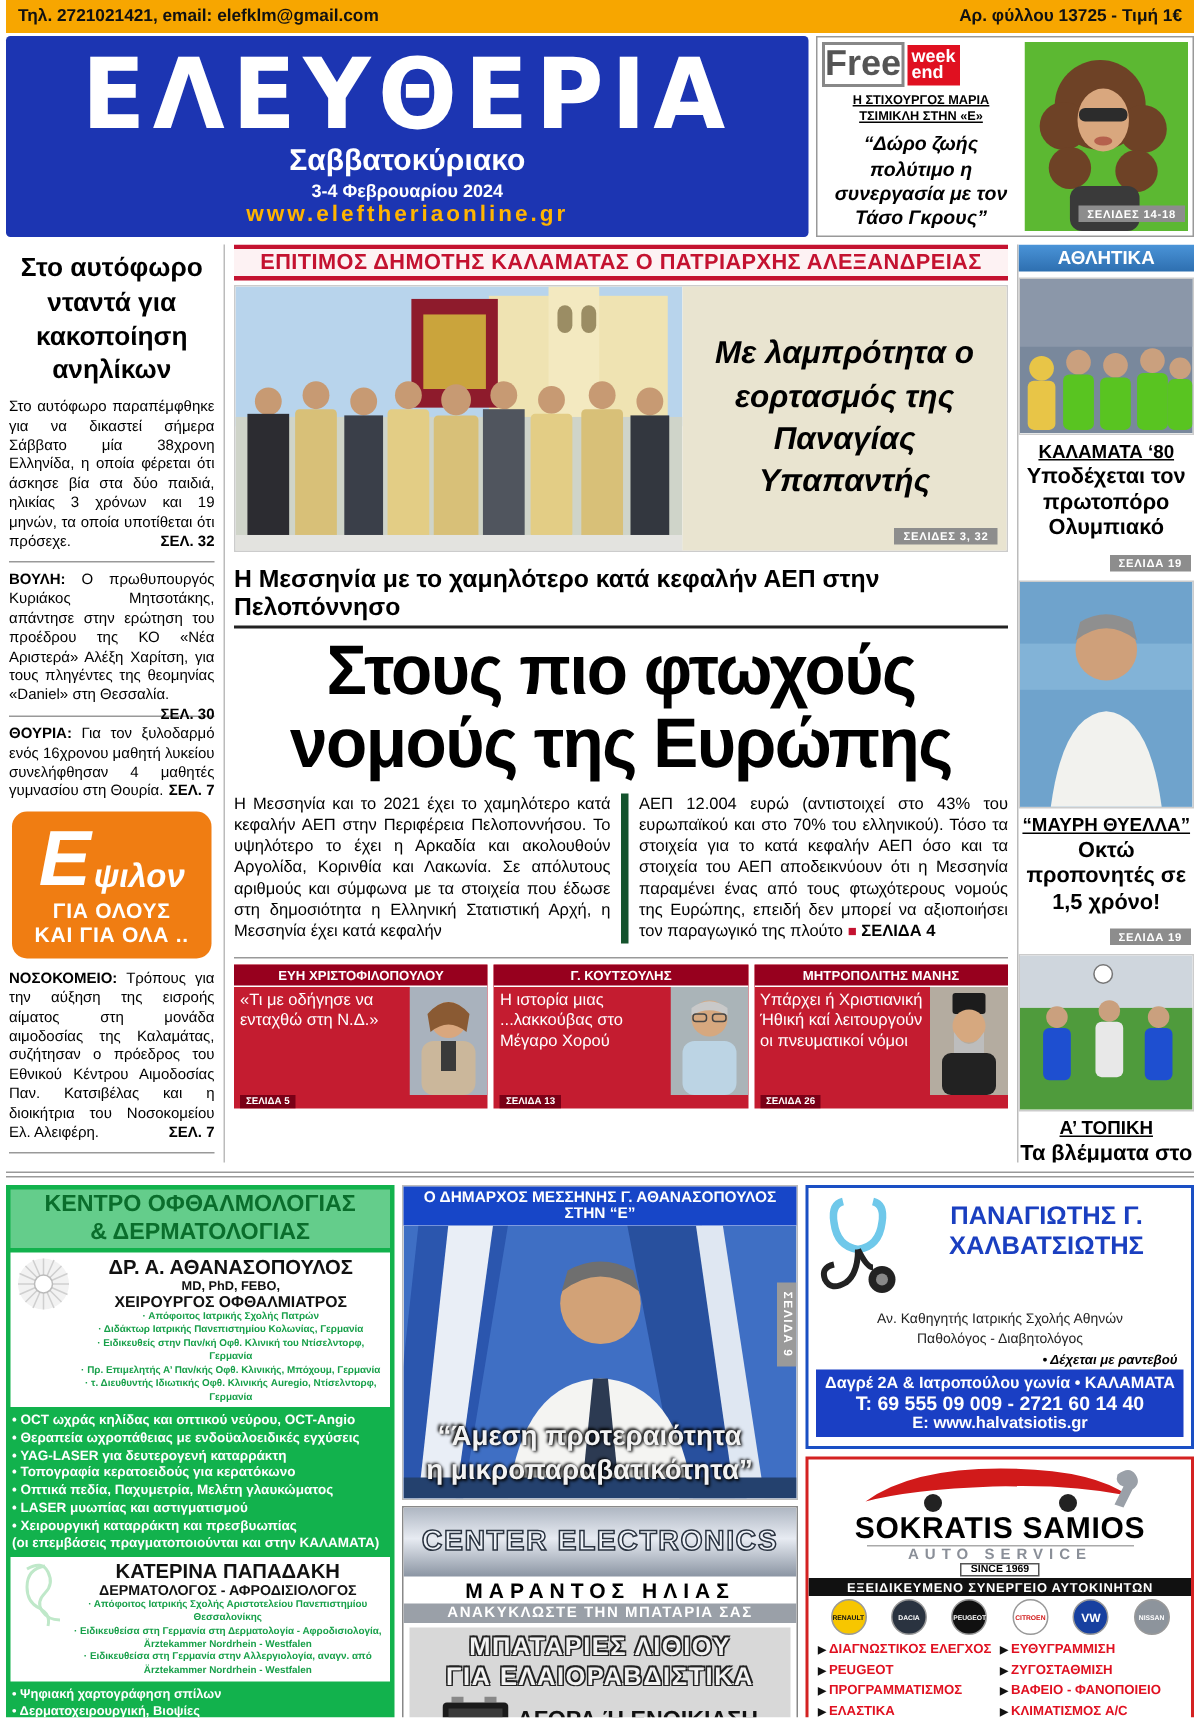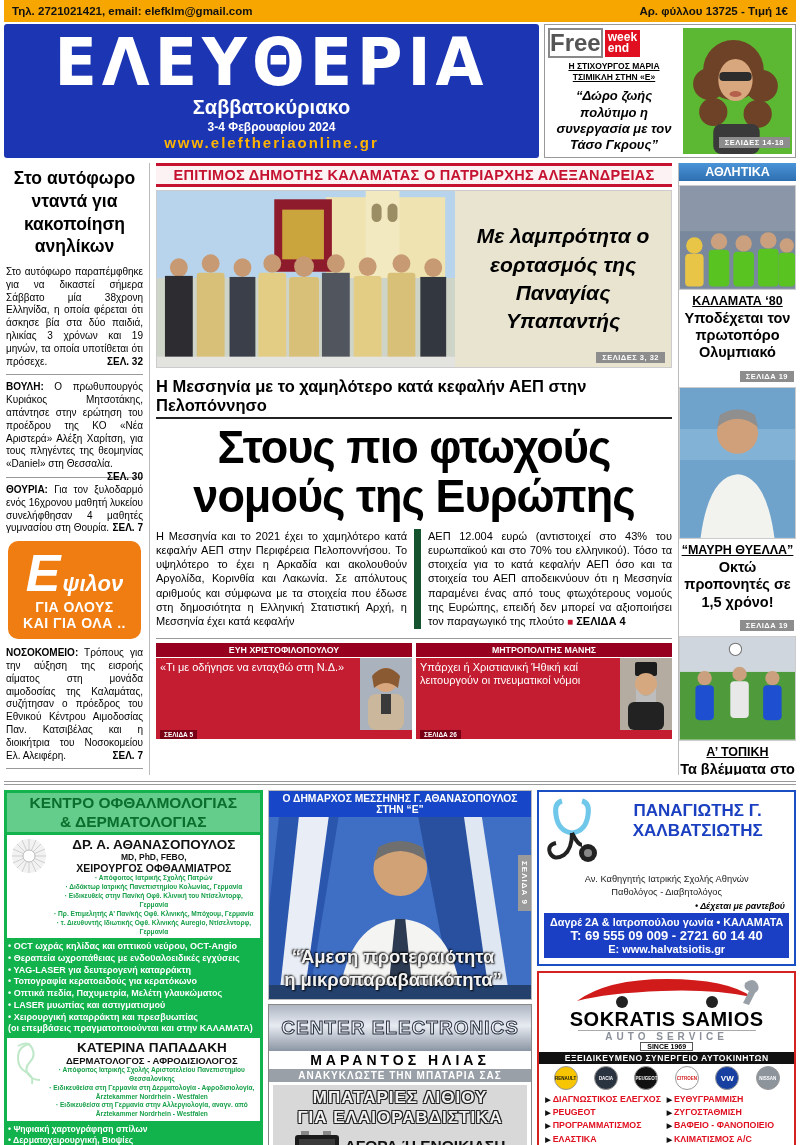--- a/index.html
+++ b/index.html
@@ -51,21 +51,21 @@
   .pat-block { display:flex; margin-top:3px; height:178px; border:1px solid #ccc; }
   .pat-photo { width:58%; } .pat-photo svg { width:100%; height:100%; display:block; }
   .pat-side { flex:1; background:#e9e4d0; position:relative; display:flex; align-items:center; justify-content:center; padding:6px; }
   .pat-head { font-size:21px; font-weight:bold; font-style:italic; text-align:center; line-height:1.35; }
   .pat-badge { position:absolute; right:6px; bottom:4px; }
   .kicker { margin-top:9px; border-bottom:2px solid #222; padding-bottom:2px; }
   .kicker span { font-size:16.5px; font-weight:bold; }
   .mainhead { text-align:center; font-weight:bold; font-size:45px; line-height:1.04; letter-spacing:-1px; margin-top:6px; transform:scaleY(1.04); }
   .lead { display:flex; margin-top:10px; }
   .lead-col { width:50%; font-size:11px; text-align:justify; line-height:1.3; padding-right:7px; }
-  .lead-col.c2 { border-left:7px solid #14532d; padding-left:7px; padding-right:0; }
+  .lead-col.c2 { border-left:5px solid #14532d; padding-left:7px; padding-right:0; }
   .sq { color:#c41230; font-size:10px; } .lead-page { font-weight:bold; }
   .person-row { display:flex; gap:4px; border-top:1px solid #999; margin-top:9px; padding-top:4px; }
   .pbox { flex:1; background:#c41c30; color:#fff; height:96px; display:flex; flex-direction:column; overflow:hidden; }
   .pbox-h { background:#97001e; font-size:8.8px; font-weight:bold; text-align:center; padding:2px 1px; border-bottom:1px solid #fff; white-space:nowrap; }
   .pbox-body { flex:1; display:flex; }
   .pbox-q { flex:1; font-size:11px; font-weight:normal; line-height:1.25; padding:3px 2px 0 4px; }
   .pbox-photo { width:52px; } .pbox-photo svg { width:100%; height:100%; display:block; }
   .pbox-badge { background:#7a0016; font-size:6.5px; font-weight:bold; padding:1px 4px; align-self:flex-start; margin:0 0 3px 4px; }
 
   
@@ -290,20 +290,37 @@
                   <circle cx="26" cy="22" r="12" fill="#d9a77e"></circle>
                   <path d="M12 18 q14 -16 28 0 l-2 12 q-12 -10 -24 0 z" fill="#8a5a33"></path>
                   <rect x="8" y="36" width="36" height="36" rx="8" fill="#cbb79b"></rect>
                   <rect x="21" y="36" width="10" height="20" fill="#3a3a3a"></rect>
                 </svg>
             </div>
           </div>
           <span class="pbox-badge">ΣΕΛΙΔΑ 5</span>
         </div>
         <div class="pbox">
+          <div class="pbox-h">Γ. ΚΟΥΤΣΟΥΛΗΣ</div>
+          <div class="pbox-body">
+            <div class="pbox-q">Η ιστορία μιας ...λακκούβας στο Μέγαρο Χορού</div>
+            <div class="pbox-photo">
+              <svg viewBox="0 0 52 72" preserveAspectRatio="none">
+                  <rect width="52" height="72" fill="#aab4b8"></rect>
+                  <circle cx="26" cy="21" r="12" fill="#d6a87f"></circle>
+                  <path d="M14 14 q12 -9 24 0 l0 5 q-12 -7 -24 0 z" fill="#c9c9c9"></path>
+                  <rect x="15" y="18" width="9" height="5" rx="2" fill="none" stroke="#444"></rect>
+                  <rect x="28" y="18" width="9" height="5" rx="2" fill="none" stroke="#444"></rect>
+                  <rect x="8" y="36" width="36" height="36" rx="8" fill="#bcd4e4"></rect>
+                </svg>
+            </div>
+          </div>
+          <span class="pbox-badge">ΣΕΛΙΔΑ 13</span>
+        </div>
+        <div class="pbox">
           <div class="pbox-h">ΜΗΤΡΟΠΟΛΙΤΗΣ ΜΑΝΗΣ</div>
           <div class="pbox-body">
             <div class="pbox-q">Υπάρχει ή Χριστιανική Ήθική καί λειτουργούν οι πνευματικοί νόμοι</div>
             <div class="pbox-photo">
               <svg viewBox="0 0 52 72" preserveAspectRatio="none">
                   <rect width="52" height="72" fill="#b4aca0"></rect>
                   <rect x="15" y="4" width="22" height="14" rx="2" fill="#1c1c1c"></rect>
                   <circle cx="26" cy="26" r="11" fill="#d6a87f"></circle>
                   <path d="M16 30 q10 16 20 0 l0 14 q-10 10 -20 0 z" fill="#bdbdbd"></path>
                   <rect x="8" y="44" width="36" height="28" rx="6" fill="#222"></rect>

